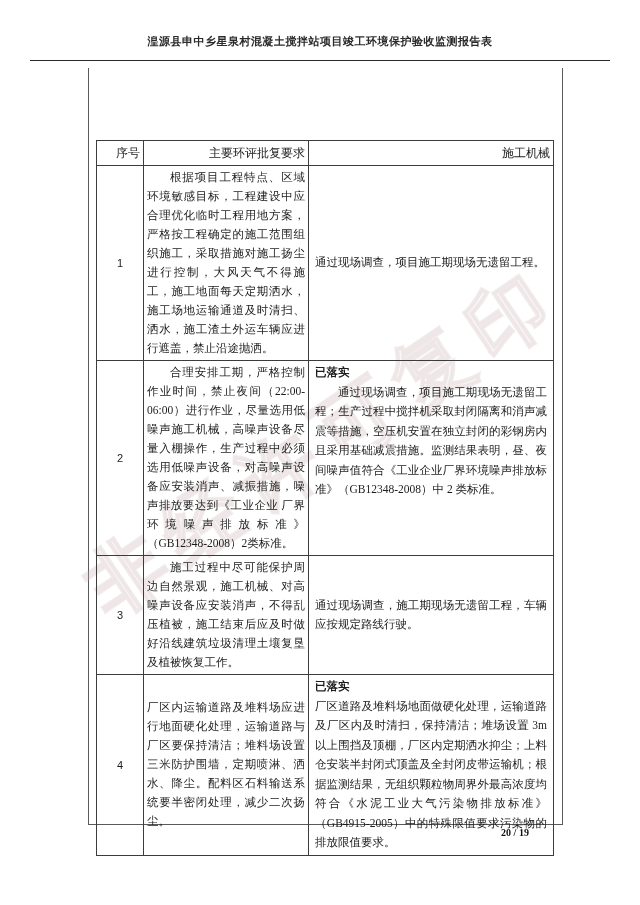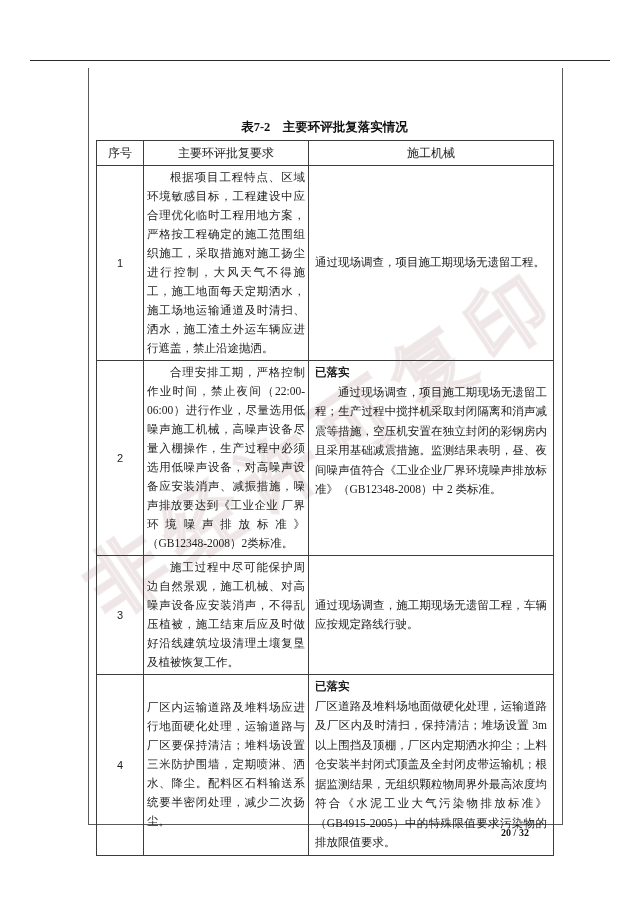--- a/index.html
+++ b/index.html
@@ -64,21 +64,21 @@
   .review-table col.c-sta{width:245px;}
   .review-table th,.review-table td{
     border:1px solid #3c3c3c;
     font-size:11.5px;
     padding:2px 3px;
     vertical-align:top;
     color:#1c1c1c;
   }
   .review-table th{
     height:20px;font-weight:normal;font-size:12px;
-    text-align:center;vertical-align:middle;
+    text-align:right;vertical-align:middle;
   }
   td.no{
     text-align:center;vertical-align:middle;
     font-size:11px;font-family:"Liberation Sans","DejaVu Sans",sans-serif;
   }
   td.req{line-height:19px;}
   td.sta{line-height:19.5px;padding:2px 6px;}
   td.v-mid{vertical-align:middle;}
   td p{margin:0;text-align:justify;}
   p.indent{text-indent:2em;}
@@ -94,27 +94,27 @@
     text-align:center;
     font-size:10px;font-weight:bold;color:#111;
     font-family:"Liberation Serif","DejaVu Serif",serif;
   }
 </style>
 </head>
 <body>
 
 <div class="page">
 
+  <div class="doc-title">湟源县申中乡星泉村混凝土搅拌站项目竣工环境保护验收监测报告表</div>
   <div class="header-rule"></div>
 
   <div class="frame"></div>
 
   <div class="watermark">非经许可复印</div>
 
-  <div class="table-caption">表7-2　主要环评批复落实情况</div>
 
   <table class="review-table">
     <colgroup>
         <col class="c-no">
         <col class="c-req">
         <col class="c-sta">
       </colgroup>
     <thead>
       <tr>
         <th>序号</th>
@@ -157,15 +157,15 @@
           <p>厂区内运输道路及堆料场应进行地面硬化处理，运输道路与厂区要保持清洁；堆料场设置三米防护围墙，定期喷淋、洒水、降尘。配料区石料输送系统要半密闭处理，减少二次扬尘。</p>
         </td>
         <td class="sta">
           <p class="status-title">已落实</p>
           <p>厂区道路及堆料场地面做硬化处理，运输道路及厂区内及时清扫，保持清洁；堆场设置 3m 以上围挡及顶棚，厂区内定期洒水抑尘；上料仓安装半封闭式顶盖及全封闭皮带运输机；根据监测结果，无组织颗粒物周界外最高浓度均符合《水泥工业大气污染物排放标准》（GB4915-2005）中的特殊限值要求污染物的排放限值要求。</p>
         </td>
       </tr>
     </tbody>
   </table>
 
-  <div class="page-number">20 / 32</div>
+  <div class="page-number">20 / 19</div>
 
 </div>
 
 </body></html>

